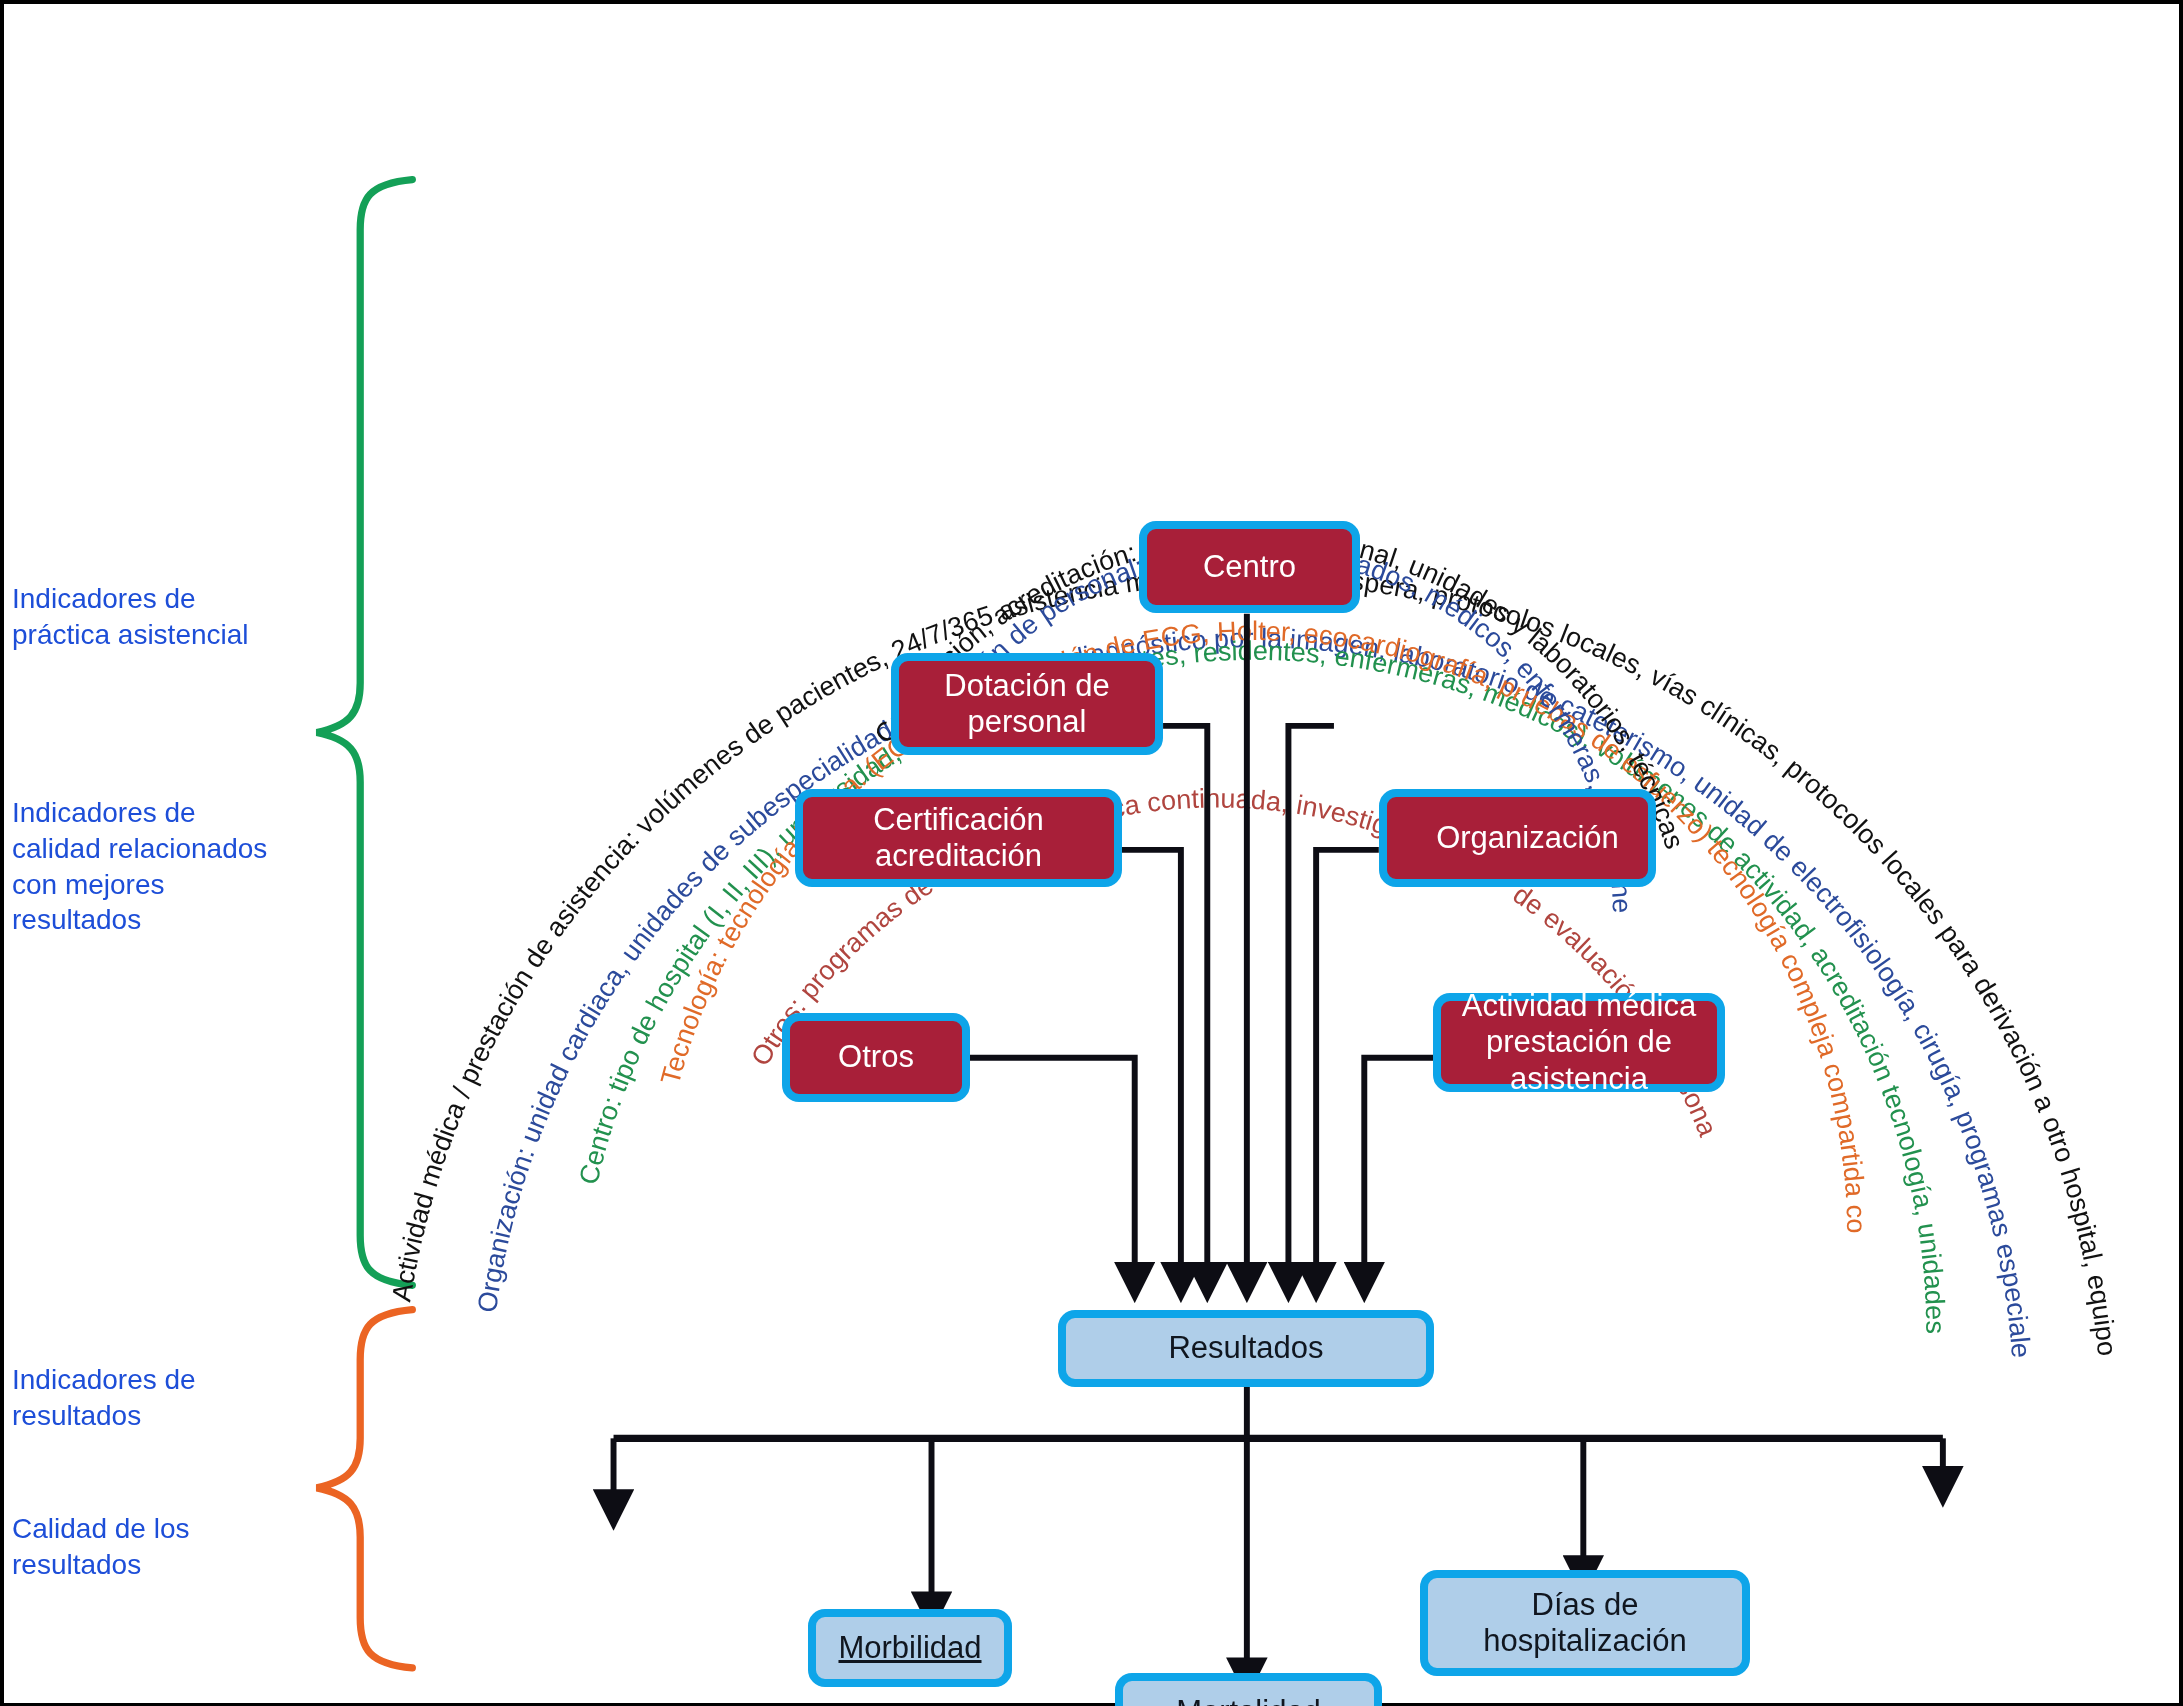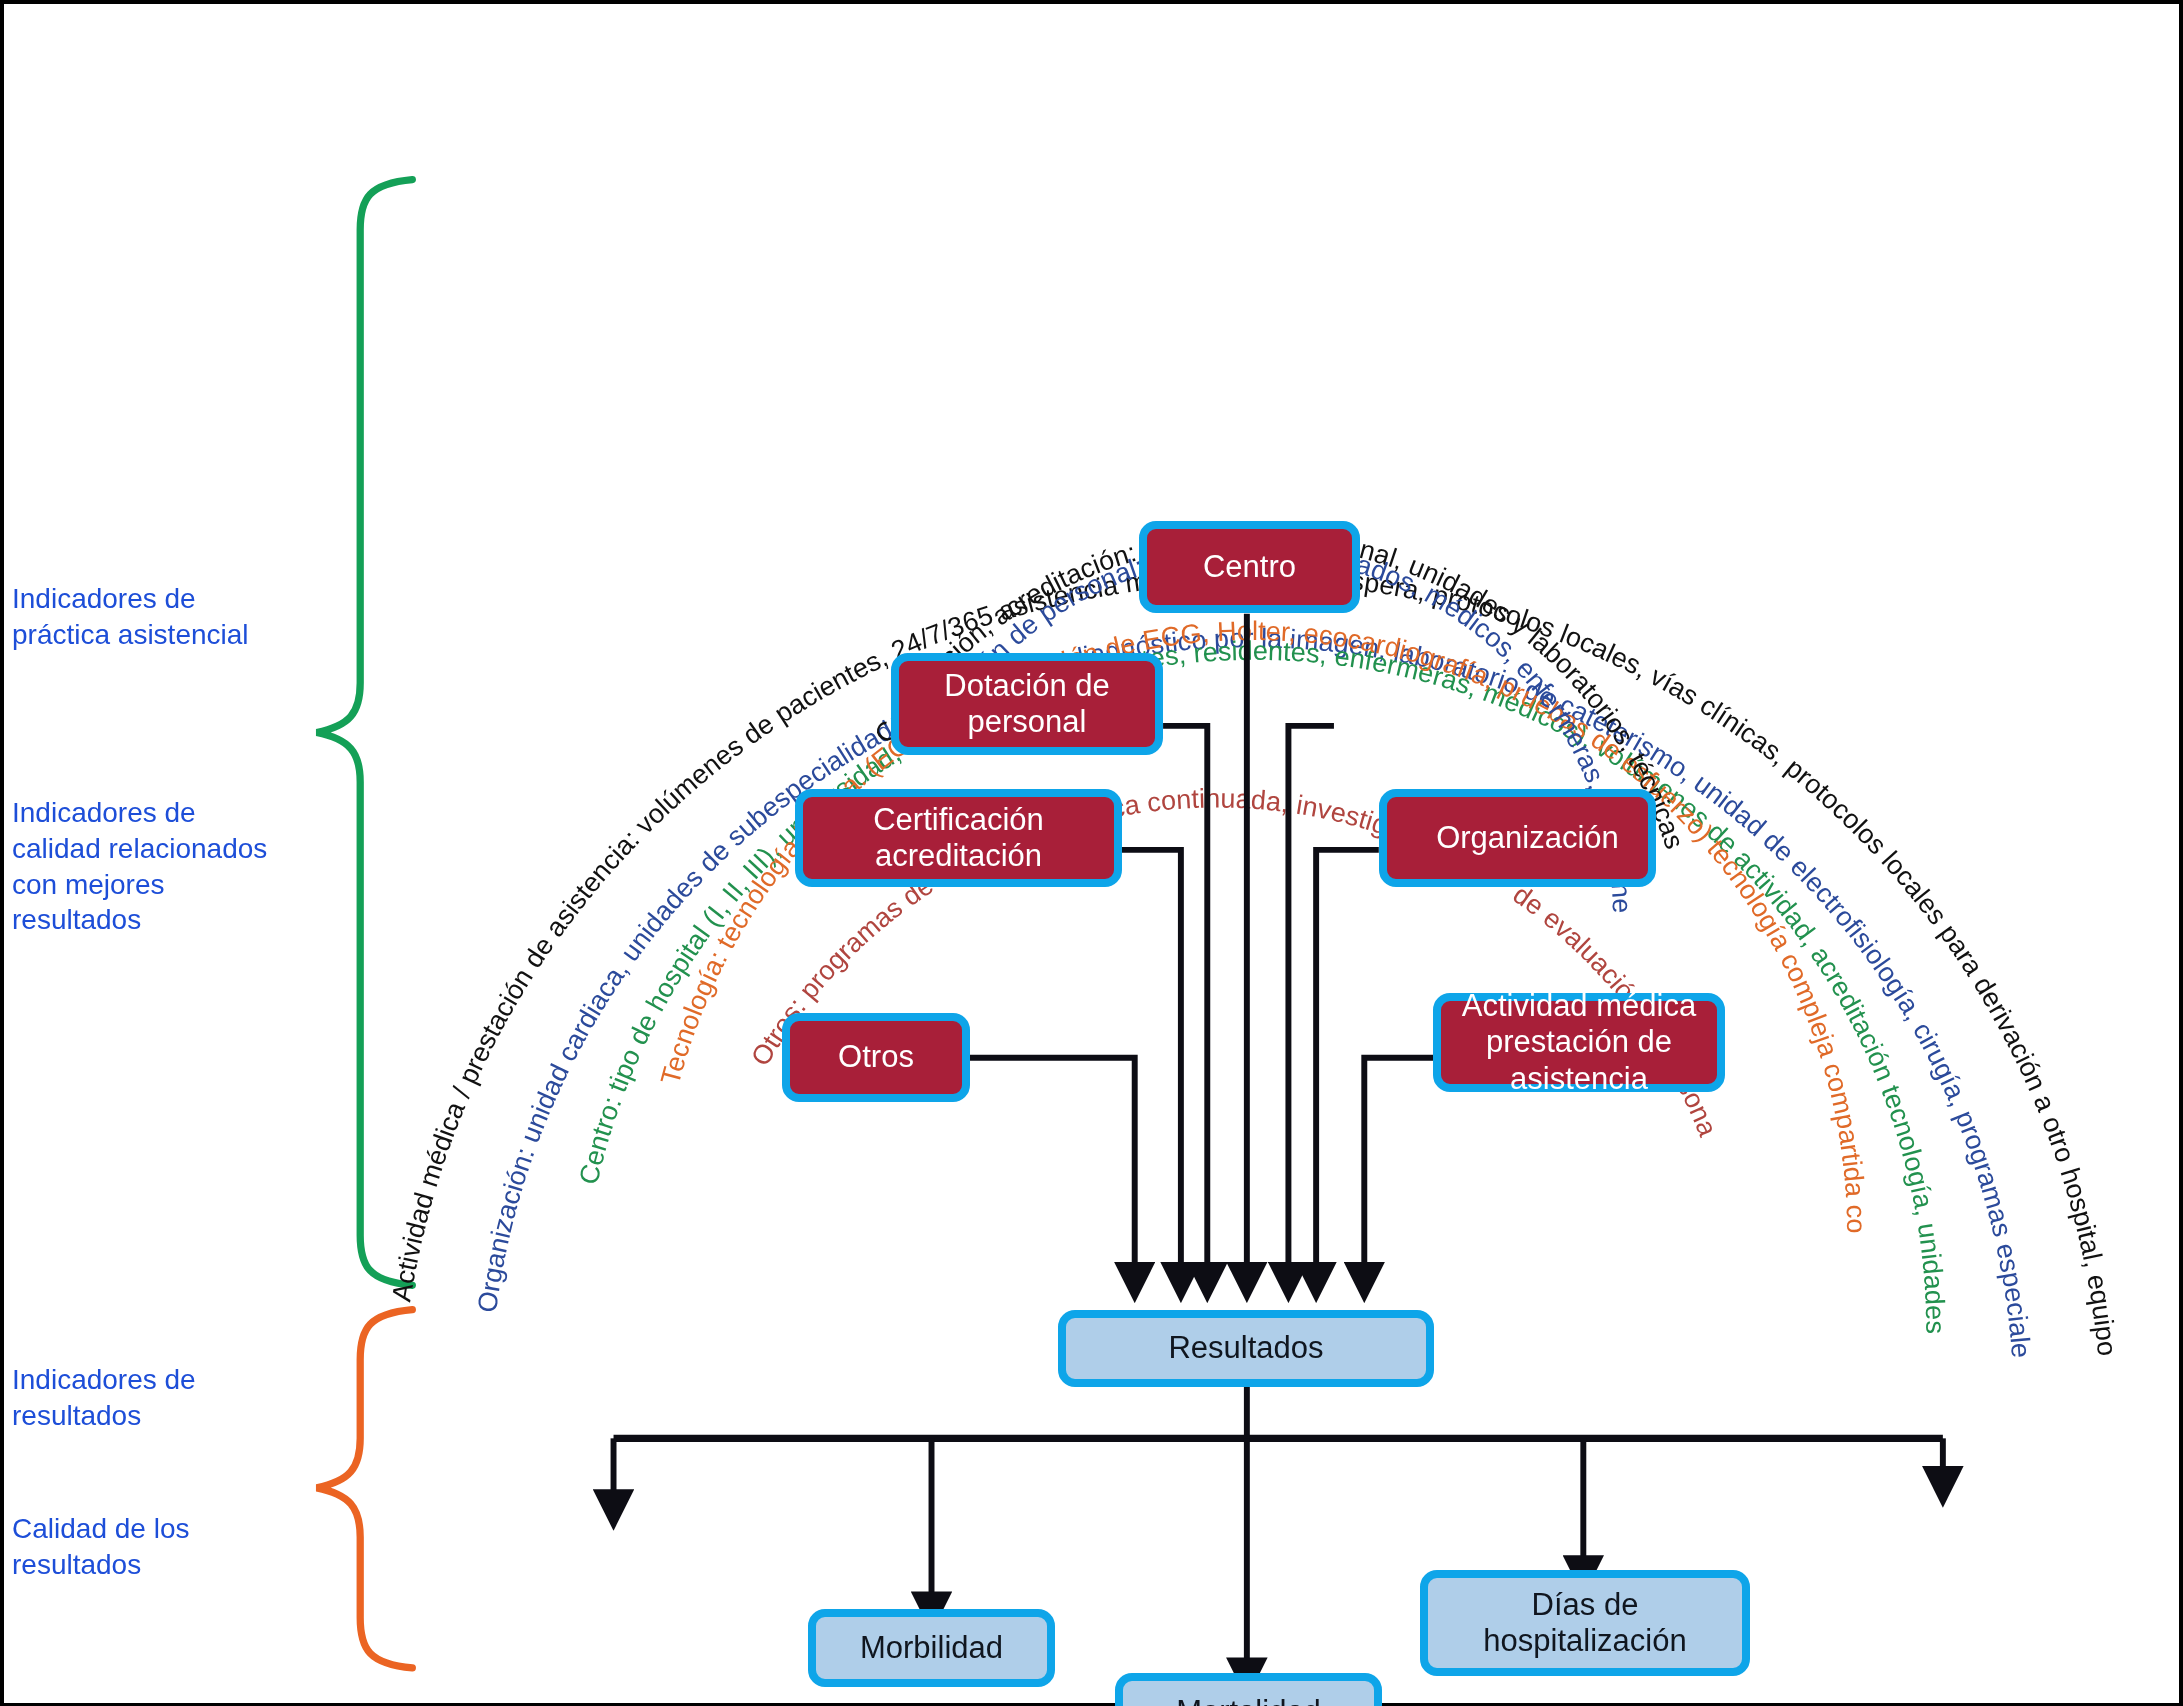--- a/index.html
+++ b/index.html
@@ -130,21 +130,21 @@
 
   <div class="nodebox red" style="left:782px;top:1013px;width:188px;height:89px;">Otros</div>
 
   <div class="nodebox red" style="left:1433px;top:993px;width:292px;height:99px;">Actividad médica
 prestación de
 asistencia</div>
 
   <div class="nodebox blue" style="left:1058px;top:1310px;width:376px;height:77px;">Resultados</div>
 
 
-  <div class="nodebox blue" style="left:808px;top:1609px;width:247px;height:78px;">Morbilidad</div>
+  <div class="nodebox blue" style="left:808px;top:1609px;width:204px;height:78px;text-decoration:underline;">Morbilidad</div>
 
   <div class="nodebox blue" style="left:1115px;top:1673px;width:267px;height:78px;">Mortalidad</div>
 
   <div class="nodebox blue" style="left:1420px;top:1570px;width:330px;height:106px;">Días de
 hospitalización</div>
 
 </div>
 
 
 </body></html>

